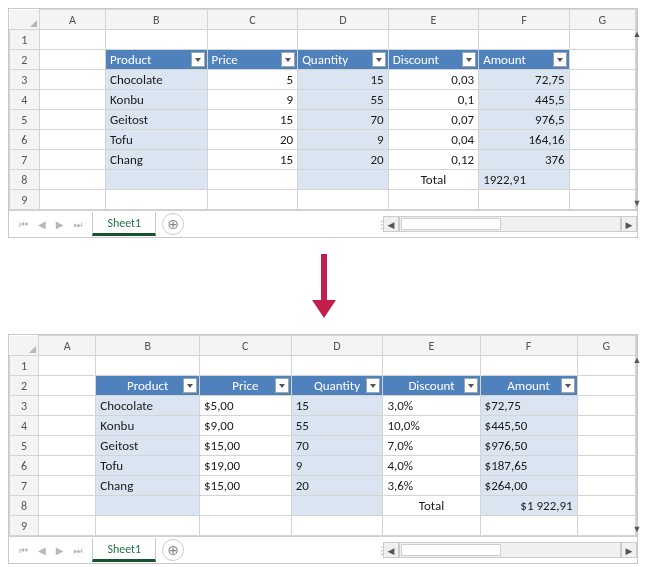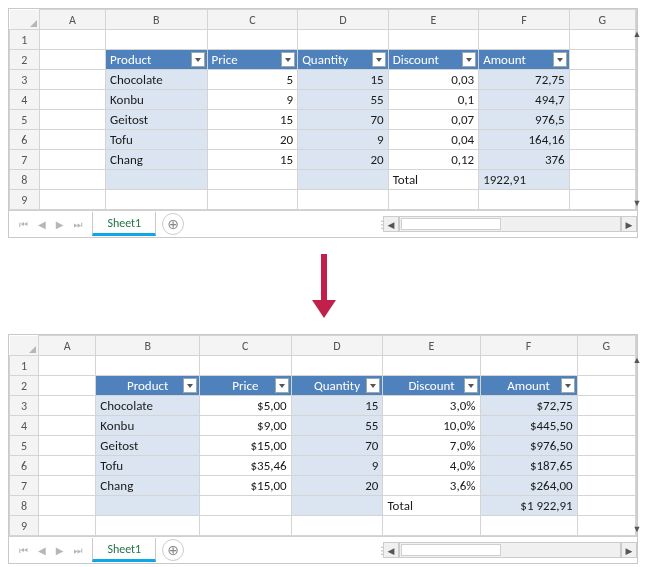--- a/index.html
+++ b/index.html
@@ -101,42 +101,42 @@
     width: 14px;
     background: #fff;
     border: 1px solid #9aa;
     display:flex; align-items:center; justify-content:center;
   }
   td.htab .dd svg { width:8px; height:8px; }
   td.cband-even { background:#dbe5f1; }
   td.cband-odd  { background:#ffffff; }
   td.taR { text-align: right; }
   td.taL { text-align: left; margin-left: 38px; }
-  td.taC { text-align: right; }
-  td.total-lab { font-weight: bold; text-align: left; }
+  td.taC { text-align: left; }
+  td.total-lab { font-weight: bold; text-align: center; }
   td.total-val { font-weight: bold; text-align: left; }
   td.bordered { border:1px solid #a6bedd; }
 
   
   .tabstrip {
     height: 27px;
     border-top: 1px solid #d0d0d0;
     display:flex; align-items:center;
     background: #fff;
     font-size:12px;
   }
   .navbtns { display:flex; gap:10px; padding:0 10px; color:#b7b7b7; align-items:center; }
   .navbtns span { font-size:10px; }
   .tab {
     padding: 4px 14px 3px;
     border: 1px solid #c9c9c9;
     border-top: none;
     color: #217346;
     background:#fff;
-    border-bottom: 3px solid #0ea5e9;
+    border-bottom: 3px solid #14532d;
     font-weight: 500;
   }
   .addsheet {
     width:22px; height:22px; margin-left:6px;
     border:1px solid #ccc; border-radius:50%;
     display:flex; align-items:center; justify-content:center;
     color:#888; font-size:14px;
   }
   .hscroll {
     margin-left:auto; display:flex; align-items:center; gap:0;
@@ -251,21 +251,21 @@
           <td class="cband-even bordered taR">72,75</td>
           <td></td>
         </tr>
         <tr>
           <td class="rowhdr">4</td>
               <td></td>
           <td class="cband-even bordered taL">Konbu</td>
           <td class="cband-odd  bordered taR">9</td>
           <td class="cband-even bordered taR">55</td>
           <td class="cband-odd  bordered taR">0,1</td>
-          <td class="cband-even bordered taR">494,7</td>
+          <td class="cband-even bordered taR">445,5</td>
           <td></td>
         </tr>
         <tr>
           <td class="rowhdr">5</td>
               <td></td>
           <td class="cband-even bordered taL">Geitost</td>
           <td class="cband-odd  bordered taR">15</td>
           <td class="cband-even bordered taR">70</td>
           <td class="cband-odd  bordered taR">0,07</td>
           <td class="cband-even bordered taR">976,5</td>
@@ -442,21 +442,21 @@
           <td class="cband-odd  bordered taC">$15,00</td>
           <td class="cband-even bordered taC">70</td>
           <td class="cband-odd  bordered taC">7,0%</td>
           <td class="cband-even bordered taC">$976,50</td>
           <td></td>
         </tr>
         <tr>
           <td class="rowhdr">6</td>
               <td></td>
           <td class="cband-even bordered taL">Tofu</td>
-          <td class="cband-odd  bordered taC">$35,46</td>
+          <td class="cband-odd  bordered taC">$19,00</td>
           <td class="cband-even bordered taC">9</td>
           <td class="cband-odd  bordered taC">4,0%</td>
           <td class="cband-even bordered taC">$187,65</td>
           <td></td>
         </tr>
         <tr>
           <td class="rowhdr">7</td>
               <td></td>
           <td class="cband-even bordered taL">Chang</td>
           <td class="cband-odd  bordered taC">$15,00</td>

